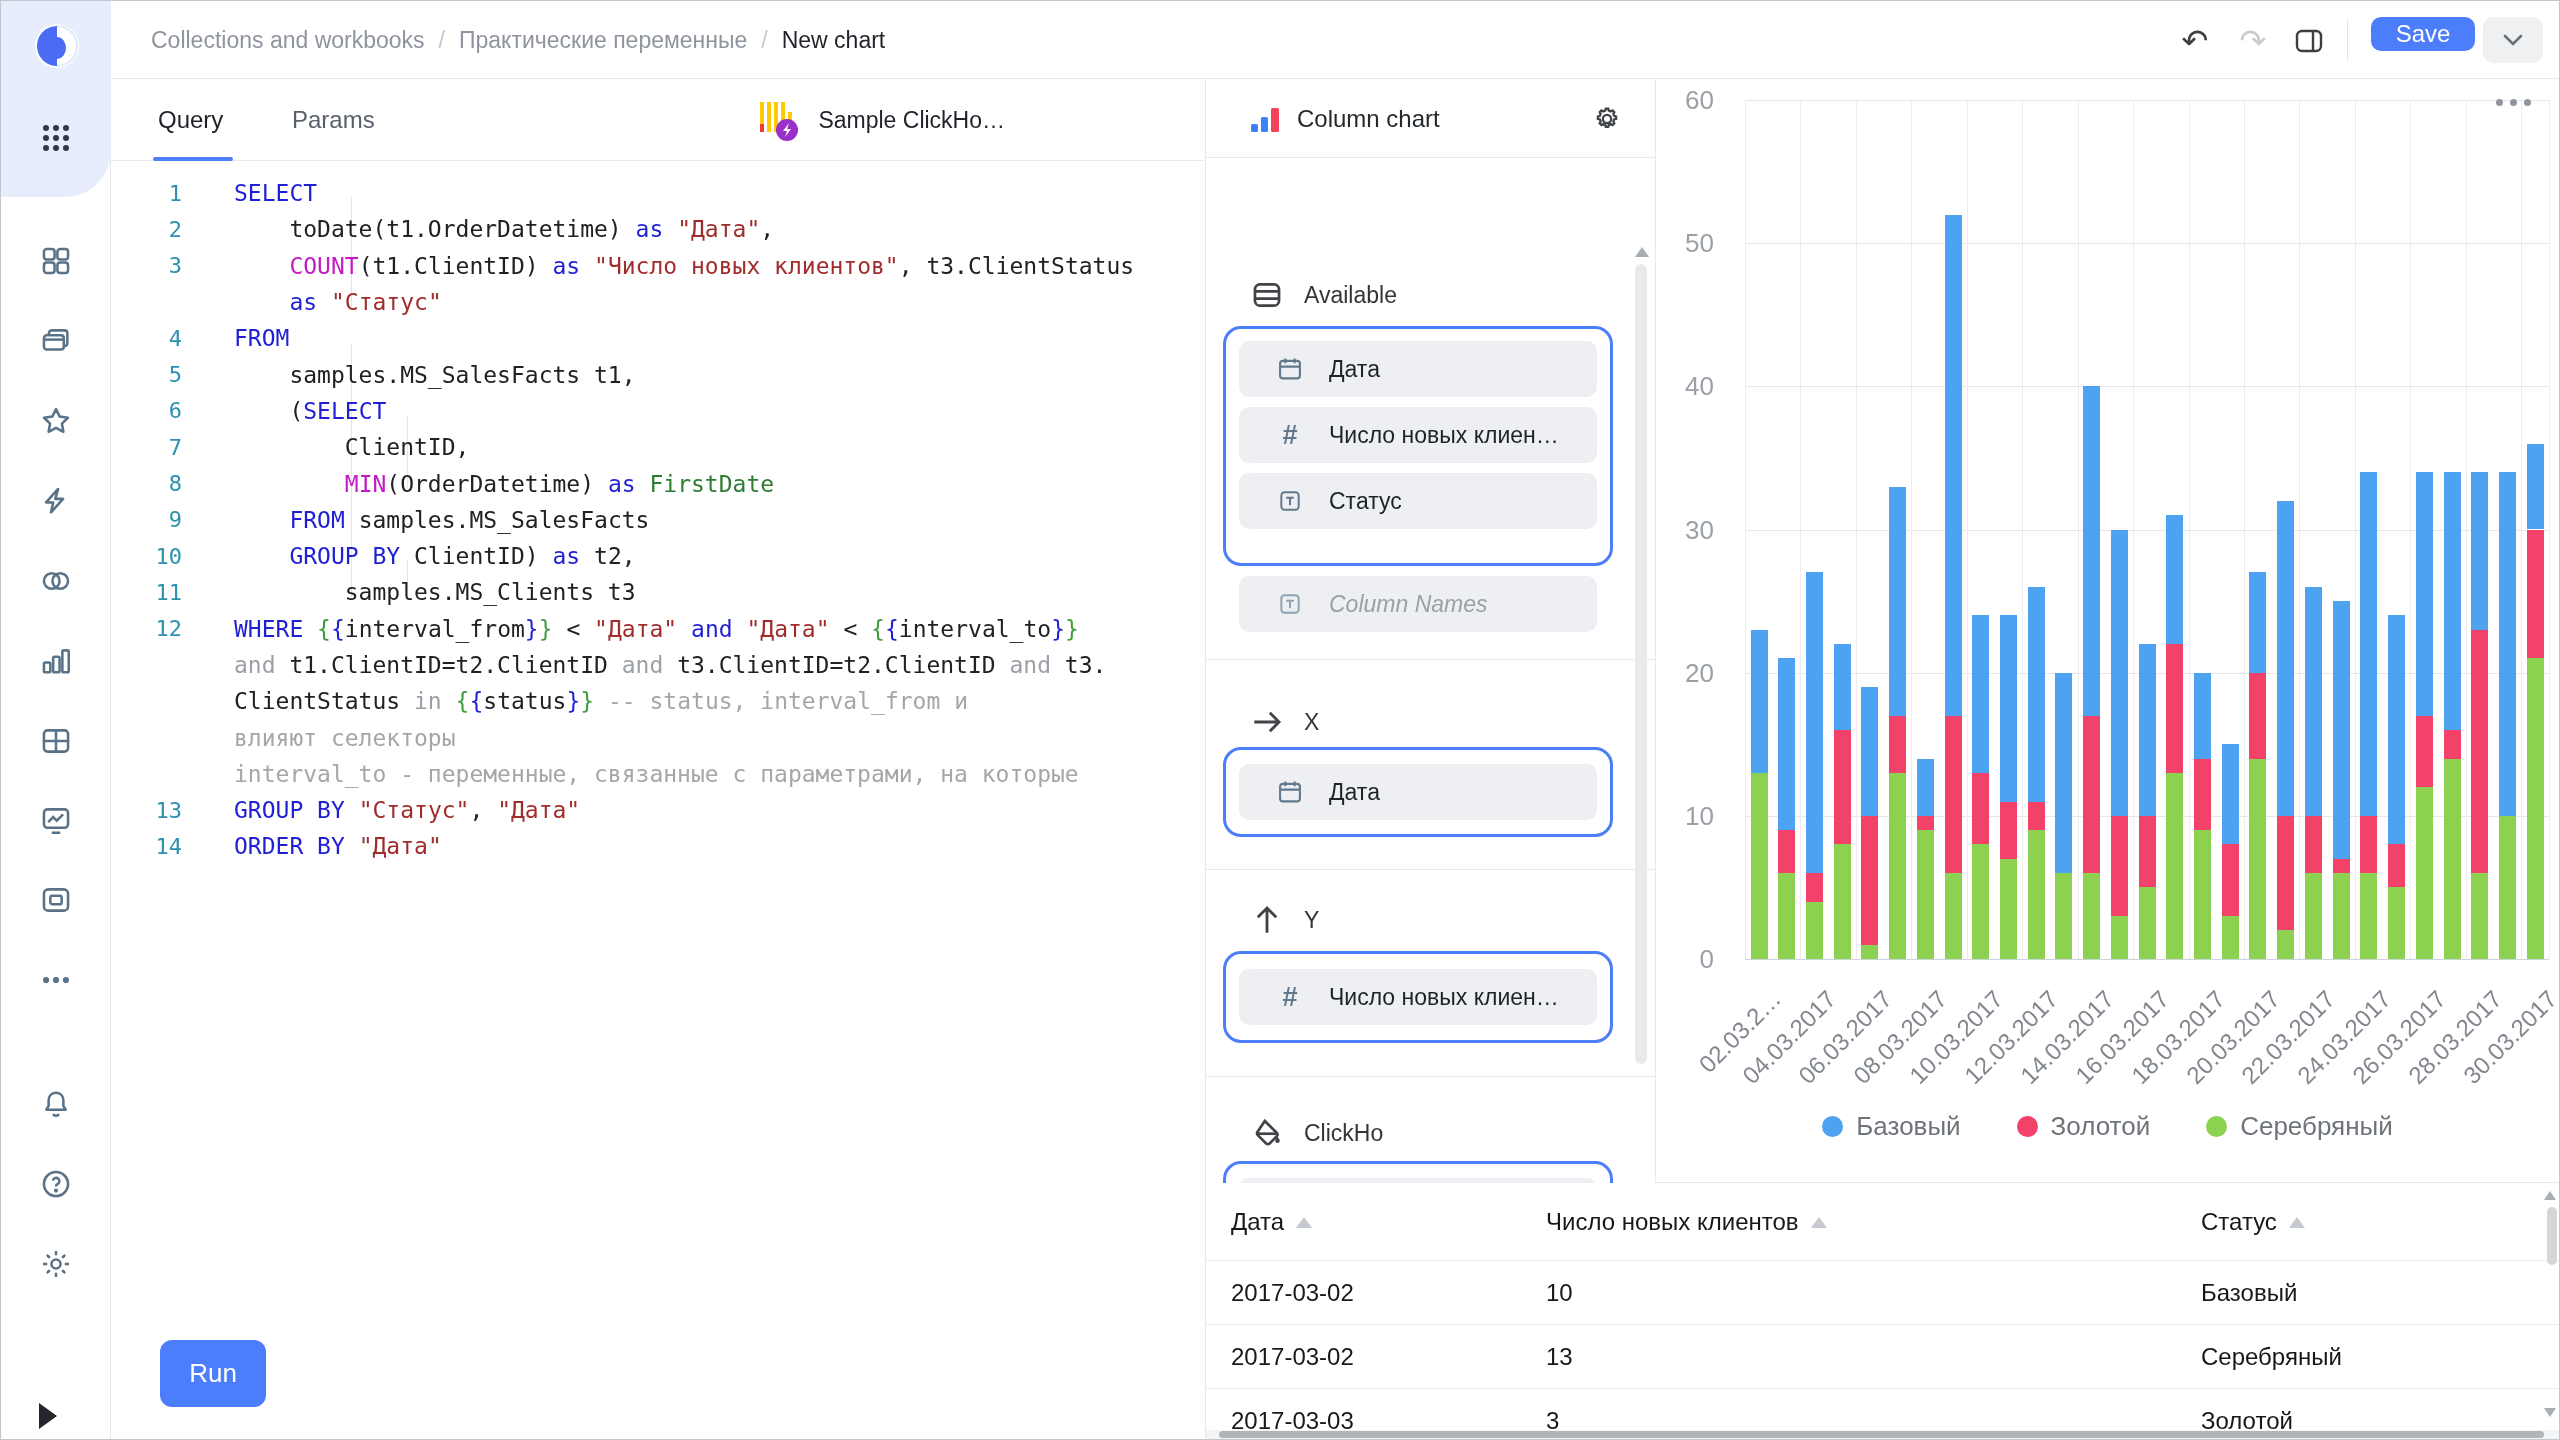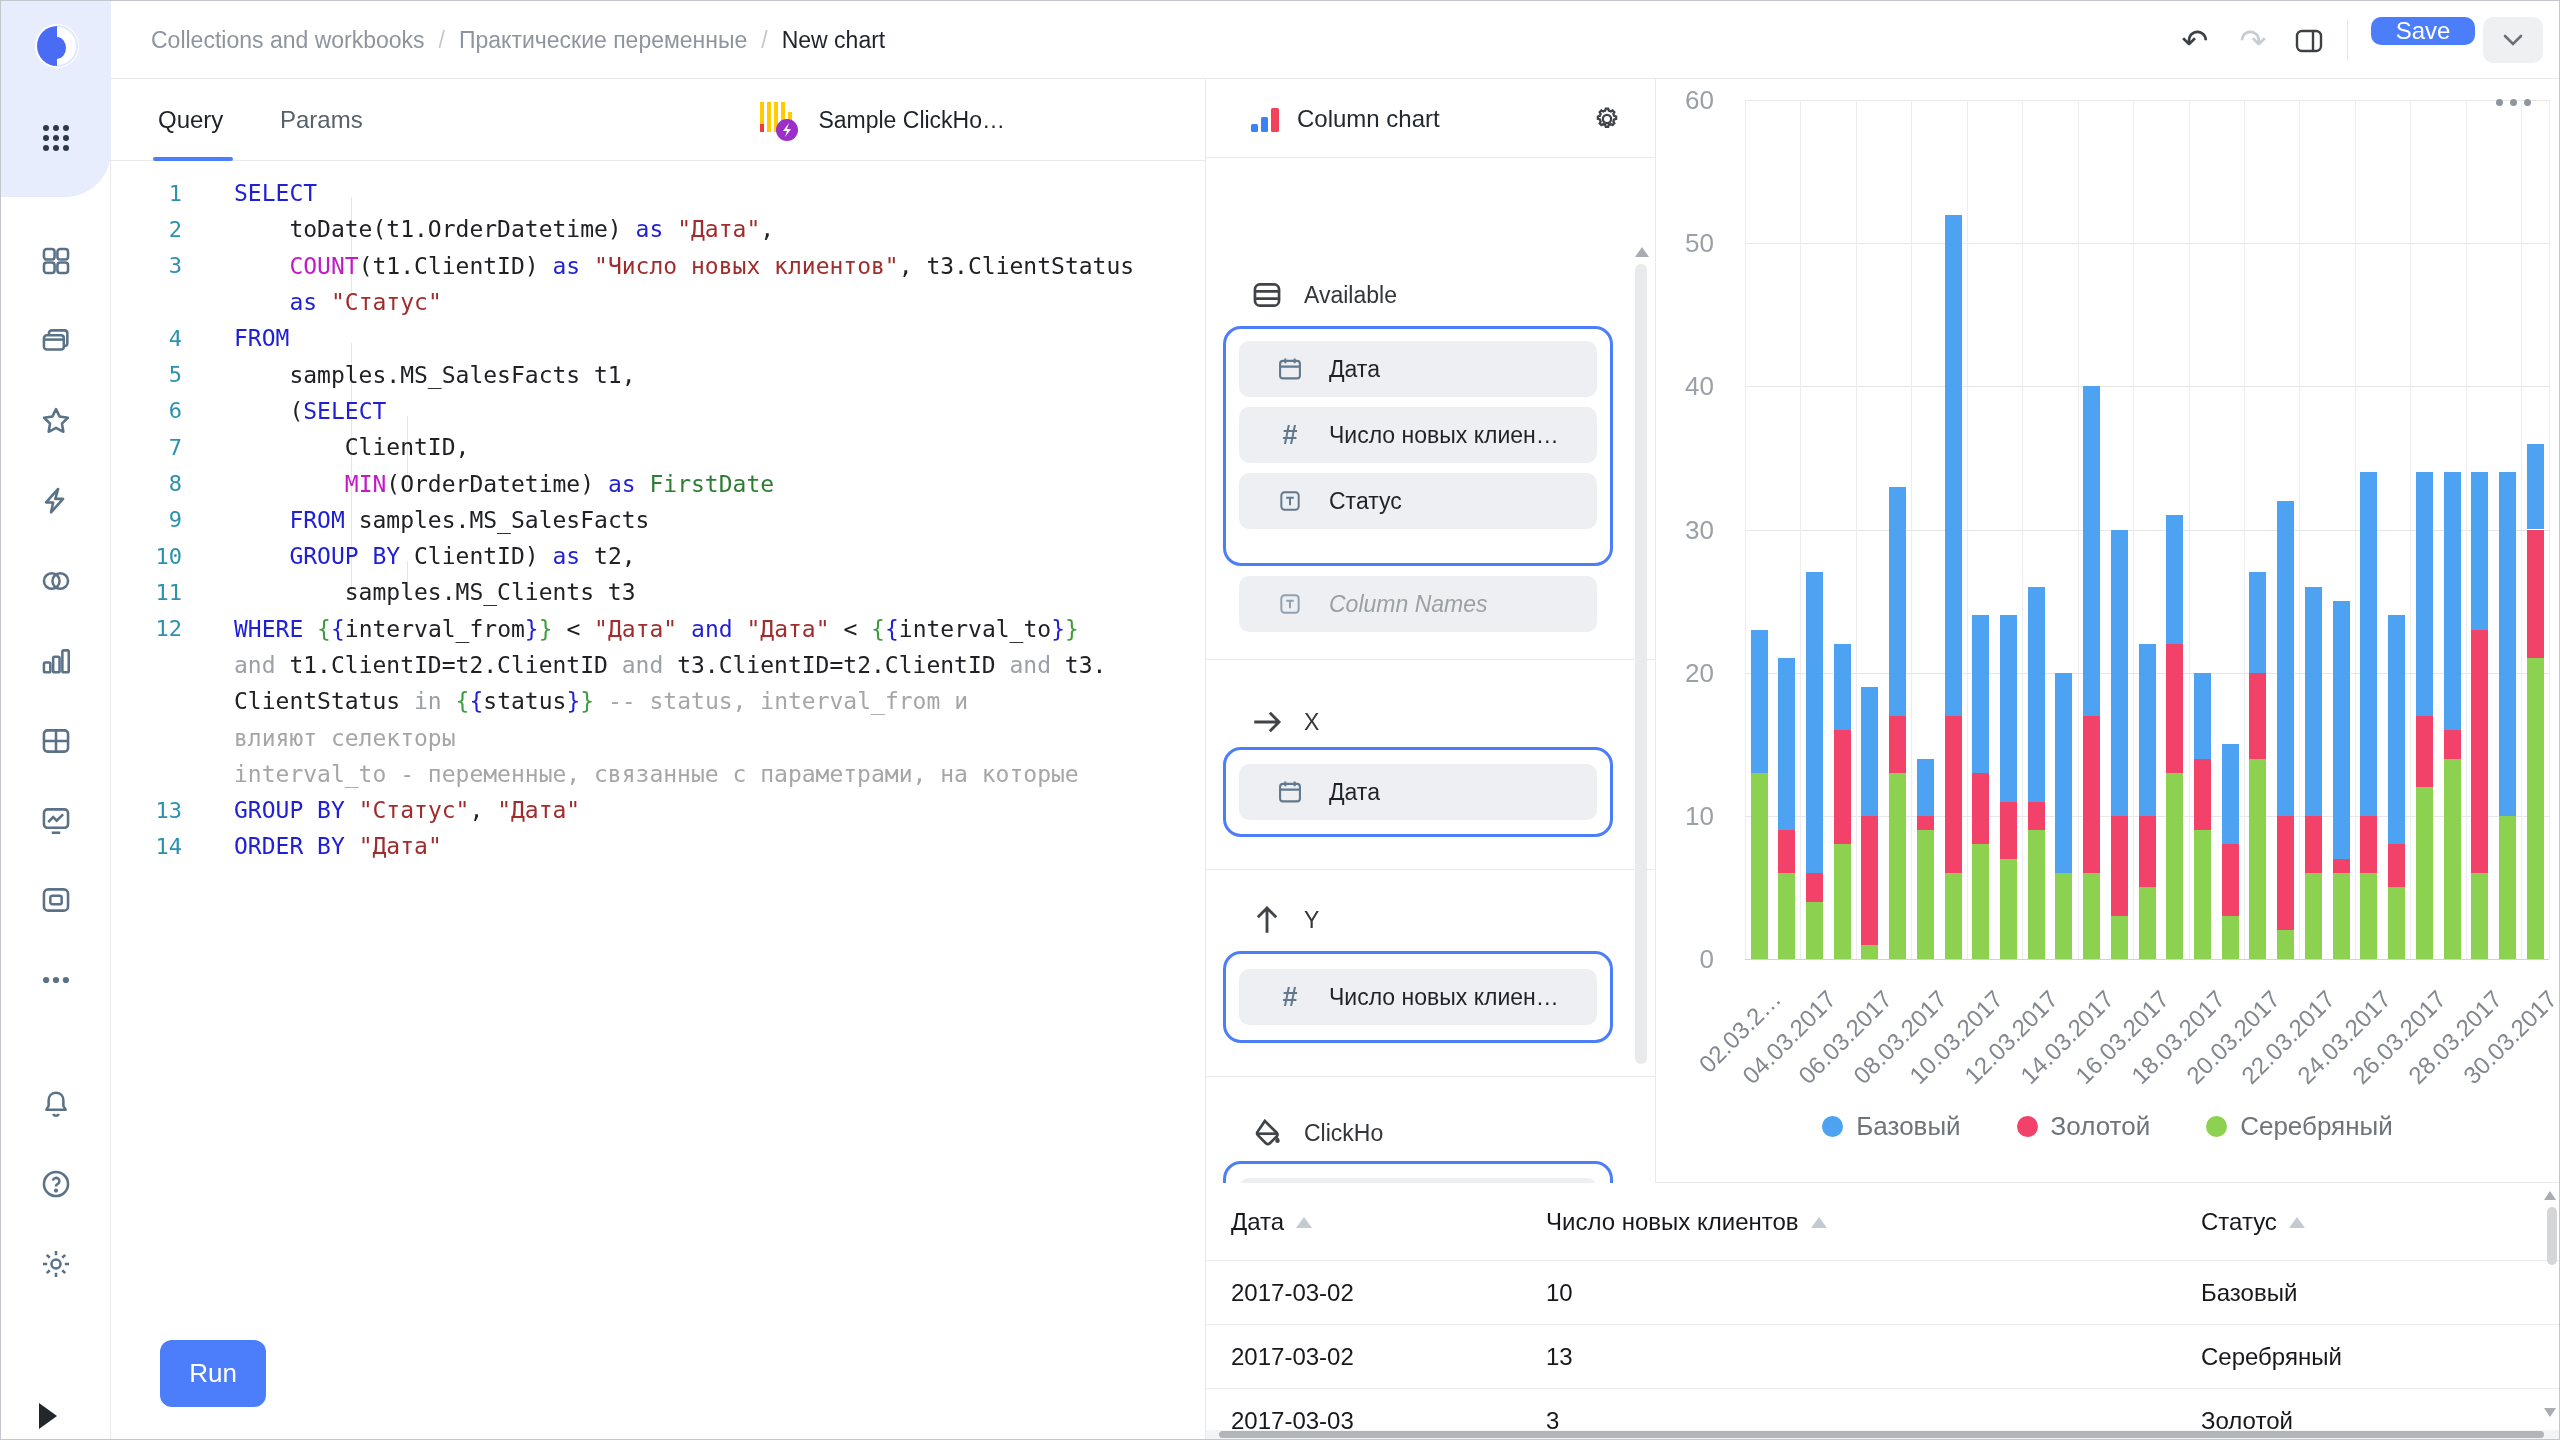--- a/index.html
+++ b/index.html
@@ -14,21 +14,21 @@
   .expand-arrow { position:absolute; left:38px; top:1402px; width:0; height:0; border-top:13px solid transparent; border-bottom:13px solid transparent; border-left:18px solid #23262b; cursor:pointer; }
 
   
   .topbar { position:absolute; left:110px; top:0; right:0; height:78px; background:#fff; border-bottom:1px solid var(--border,#e8e9eb); }
   .breadcrumb { position:absolute; left:40px; top:0; height:78px; display:flex; align-items:center; font-size:23px; color:var(--textSecondary,#8f959e); gap:14px; white-space:nowrap; }
   .breadcrumb .crumb { cursor:pointer; }
   .breadcrumb .sep { color:#c4c8ce; }
   .breadcrumb .current { color:var(--textPrimary,#1f2329); }
   .tb-icon { position:absolute; top:22px; width:36px; height:36px; display:flex; align-items:center; justify-content:center; cursor:pointer; font-family:"DejaVu Sans",sans-serif; }
   .tb-divider { position:absolute; top:18px; width:1px; height:42px; background:#e6e7e9; }
-  .save-btn { position:absolute; left:2260px; top:16px; width:104px; height:28px; background:var(--accent,#4c7dfa); border:none; border-radius:10px; color:#fff; font-size:24px; font-family:inherit; cursor:pointer; }
+  .save-btn { position:absolute; left:2260px; top:16px; width:104px; height:34px; background:var(--accent,#4c7dfa); border:none; border-radius:10px; color:#fff; font-size:24px; font-family:inherit; cursor:pointer; }
   .save-caret { position:absolute; left:2372px; top:16px; width:60px; height:46px; background:#eef0f2; border:none; border-radius:10px; cursor:pointer; display:flex; align-items:center; justify-content:center; }
 
   
   .query-panel { position:absolute; left:110px; top:78px; width:1095px; bottom:0; background:#fff; border-right:1px solid var(--border,#e8e9eb); overflow:hidden; }
   .tabbar { position:absolute; left:0; top:0; right:0; height:82px; border-bottom:1px solid var(--border,#e8e9eb); }
   .tab { position:absolute; top:0; height:82px; display:flex; align-items:center; font-size:24px; cursor:pointer; color:#586069; }
   .tab.active { color:var(--textPrimary,#1f2329); }
   .tab-underline { position:absolute; left:42px; top:78px; width:80px; height:4px; border-radius:3px; background:var(--accent,#4c7dfa); }
   .connection { position:absolute; right:200px; top:0; height:82px; display:flex; align-items:center; gap:18px; cursor:pointer; }
   .connection .conn-label { font-size:23px; color:var(--textPrimary,#1f2329); white-space:nowrap; }
@@ -223,21 +223,21 @@
     <button class="save-caret">
       <svg width="22" height="14" viewBox="0 0 22 14">
           <path d="M3 3 L11 11 L19 3" fill="none" stroke="#6b7075" stroke-width="2.6" stroke-linecap="round"></path>
         </svg>
     </button>
   </header>
 
   <section class="query-panel">
     <div class="tabbar">
       <div class="tab active" style="left:47px">Query</div>
-      <div class="tab" style="left:169px">Params</div>
+      <div class="tab" style="left:181px">Params</div>
       <div class="tab-underline"></div>
       <div class="connection">
         <svg width="42" height="44" viewBox="0 0 42 44">
           <rect x="2" y="4" width="4" height="26" fill="#ffcc01"></rect>
             <rect x="2" y="26" width="4" height="8" fill="#f43b2f"></rect>
           <rect x="9" y="4" width="4" height="30" fill="#ffcc01"></rect>
             <rect x="16" y="4" width="4" height="30" fill="#ffcc01"></rect>
           <rect x="23" y="4" width="4" height="30" fill="#ffcc01"></rect>
             <rect x="30" y="14" width="4" height="10" fill="#ffcc01"></rect>
           <circle cx="29" cy="32" r="11" fill="#9b30c8"></circle>

